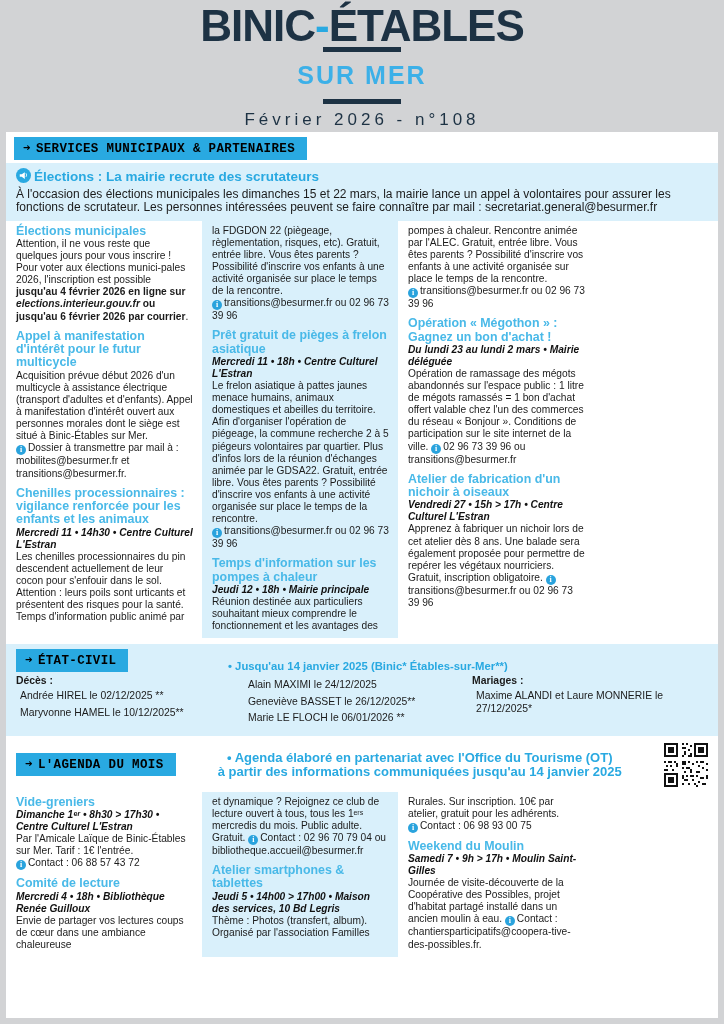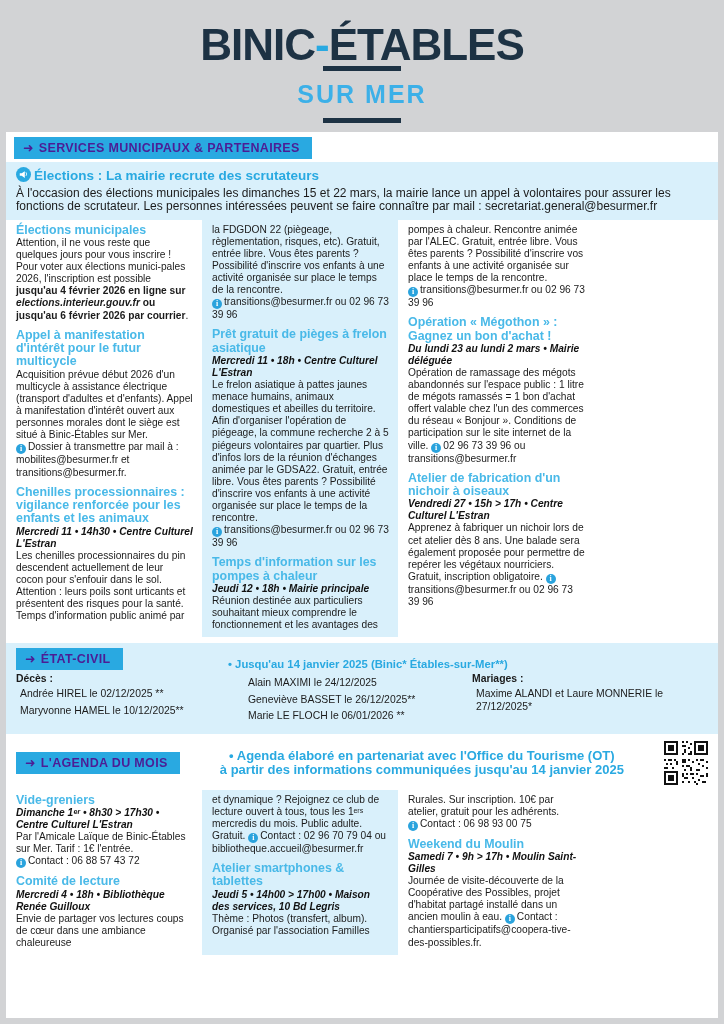--- a/index.html
+++ b/index.html
@@ -6,36 +6,36 @@
   body{
     width:724px;height:1024px;
     background:#d2d3d5;
     font-family:"Liberation Sans","DejaVu Sans",sans-serif;
     color:#1b1b1b;
     overflow:hidden;
   }
   .page{position:relative;width:724px;height:1024px;background:#d2d3d5;}
 
   
-  .masthead{height:130px;background:#d2d3d5;text-align:center;padding-top:22px;box-sizing:border-box;}
+  .masthead{height:130px;background:#d2d3d5;text-align:center;padding-top:3px;box-sizing:border-box;}
   .logo{font-size:44px;font-weight:bold;letter-spacing:-1px;line-height:46px;color:#1d3244;}
   .logo .lt{color:#1d3244;}
   .logo .acc{color:#29a9e1;}
   .submark{display:flex;align-items:center;justify-content:center;gap:9px;margin-top:-2px;flex-direction:column;}
   .rule{width:78px;height:5px;background:#1d3244;display:block;}
   .sur-mer{font-size:25px;font-weight:bold;color:#3cb0e8;letter-spacing:2px;}
   .issue{font-size:17px;color:#1d3244;letter-spacing:4px;margin-top:6px;font-weight:500;}
   .tagline{font-size:9.5px;color:#3cb0e8;letter-spacing:.2px;margin-top:2px;font-weight:bold;}
   .tagline .dash{color:#8cc9e4;letter-spacing:-1px;}
 
   
   .sheet{position:absolute;left:6px;top:132px;width:712px;height:886px;background:#ffffff;}
 
-  .secbar{display:inline-block;background:#29a9e1;color:#4c1d95;font-size:12.5px;font-weight:bold;
-          letter-spacing:.35px;padding:3px 12px 4px 9px;}
+  .secbar{display:inline-block;background:#29a9e1;color:#000000;font-size:12.5px;font-weight:bold;
+          letter-spacing:.35px;padding:3px 12px 4px 9px;font-family:Liberation Mono, monospace;}
   .secbar .arrow{font-weight:bold;margin-right:5px;}
 
   .hl{background:#d9f0fb;}
 
   .lead{padding:5px 10px 7px 10px;}
   .lead h2{margin:0 0 2px 0;font-size:13.5px;color:#29a9e1;font-weight:bold;}
   .lead h2 .ic{display:inline-block;vertical-align:-2px;margin-right:3px;}
   .lead p{margin:0;font-size:12px;line-height:12.8px;color:#1b1b1b;}
 
   .cols{display:flex;width:588px;}

